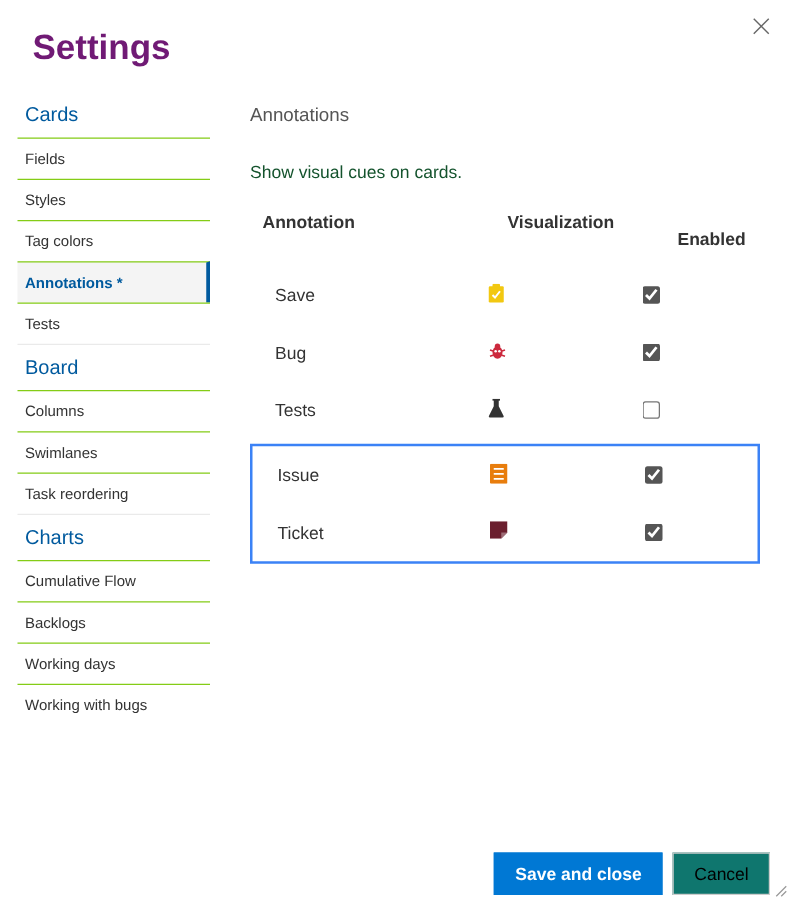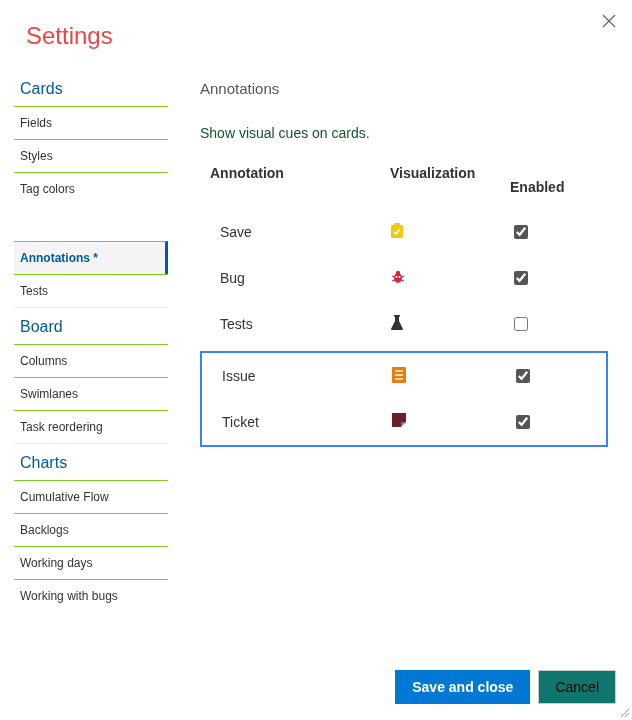--- a/index.html
+++ b/index.html
@@ -17,23 +17,23 @@
       position: absolute;
       top: 14px;
       right: 16px;
       width: 14px;
       height: 14px;
       cursor: pointer;
       color: #666;
     }
     .close-icon svg { width: 100%; height: 100%; }
     .title {
-      font-size: 24px;
-      font-weight: 400;
-      color: #ef4444;
+      font-size: 28px;
+      font-weight: 700;
+      color: #701a75;
       padding: 22px 0 0 26px;
     }
     .layout {
       display: flex;
       margin-top: 30px;
     }
     .sidebar {
       width: 168px;
       padding-left: 14px;
     }
@@ -50,61 +50,61 @@
       color: #333;
       border-top: 1px solid #84cc16;
       cursor: pointer;
       font-size: 12px;
     }
     .nav-item.active {
       background: #f4f4f4;
       color: #005a9e;
       font-weight: bold;
       border-right: 3px solid #005a9e;
-      margin-top: 36px;
     }
     .main {
       flex: 1;
       padding: 0 24px 0 32px;
     }
     .panel-title {
       font-size: 15px;
       color: #555;
       margin-bottom: 28px;
     }
     .panel-desc {
       font-size: 14px;
       color: #14532d;
       margin-bottom: 18px;
     }
     .table-header {
       display: flex;
       font-weight: bold;
       padding: 6px 0 14px 10px;
+      gap: 16px;
     }
     .col-ann { width: 180px; }
     .col-viz { width: 120px; }
     .col-en  { flex: 1; margin-top: 14px; }
     .rows { }
     .row {
       display: flex;
       align-items: center;
       padding: 13px 0 13px 20px;
     }
     .highlight-box {
       border: 2px solid #3b82f6;
       margin: 4px 0;
     }
     .icon-cell { width: 120px; display:flex; align-items:center; }
     .icon-cell span.ic { display:inline-block; width:16px; height:18px; }
     .chk-cell { flex: 1; }
     input[type=checkbox] { width:14px; height:14px; accent-color:#555; }
     .footer {
       position: absolute;
-      bottom: 16px;
+      bottom: 4px;
       right: 16px;
       display: flex;
       gap: 8px;
     }
     .btn {
       padding: 8px 16px;
       font-size: 14px;
       border: 1px solid #ccc;
       background: #0f766e;
       cursor: pointer;

